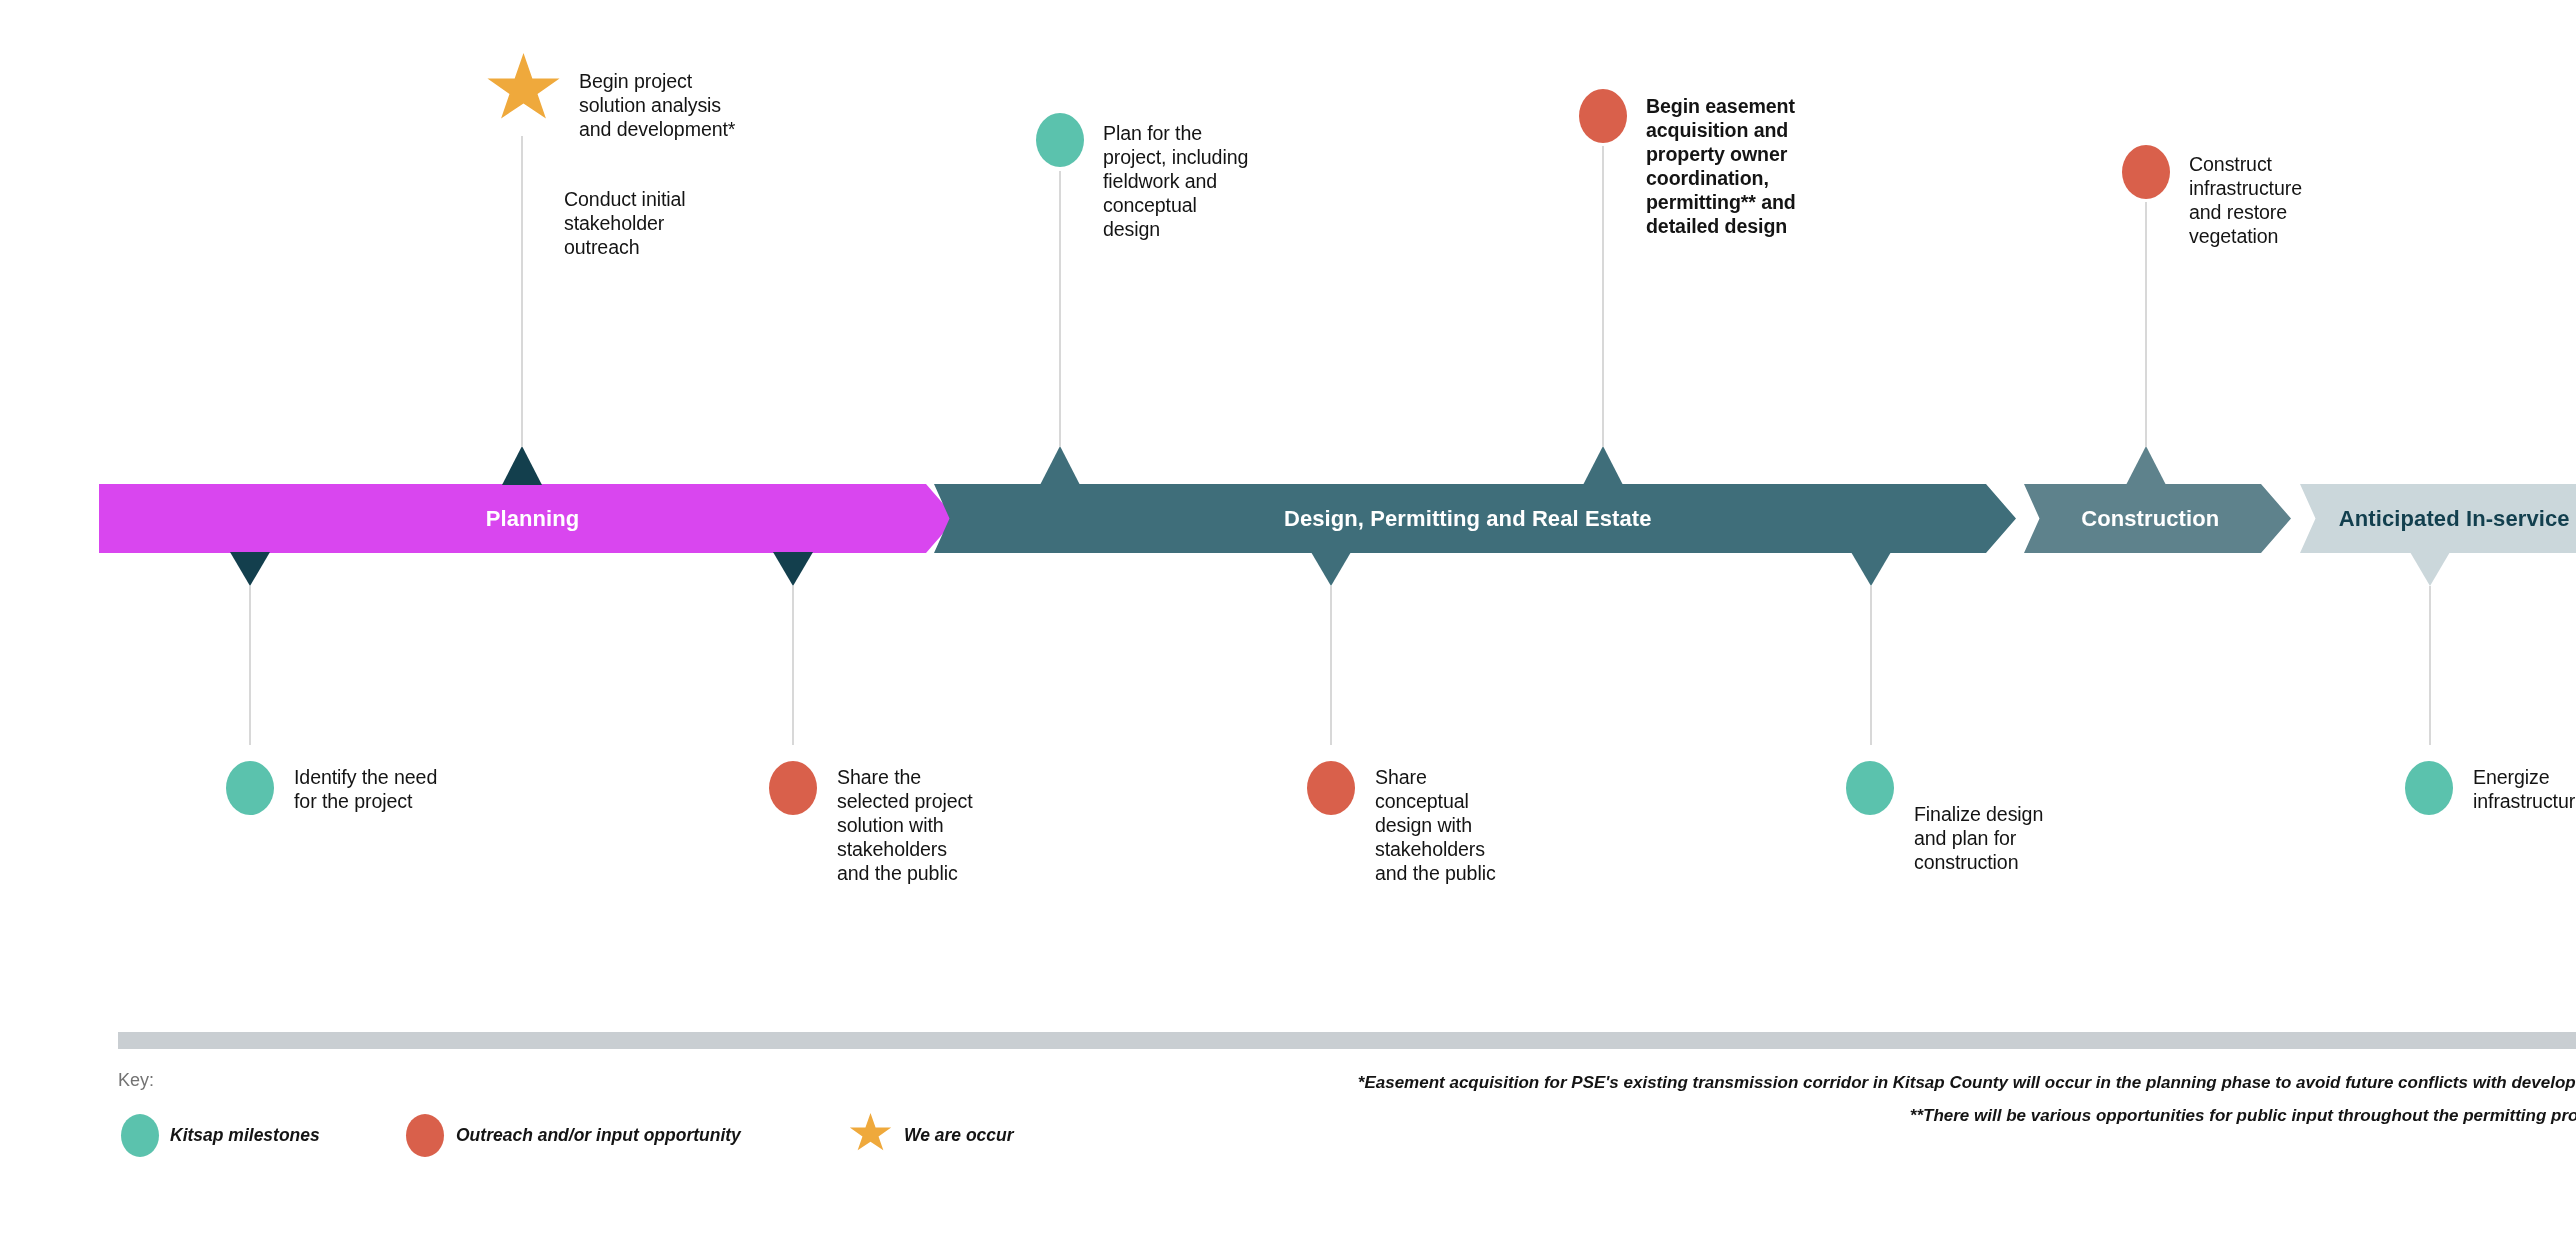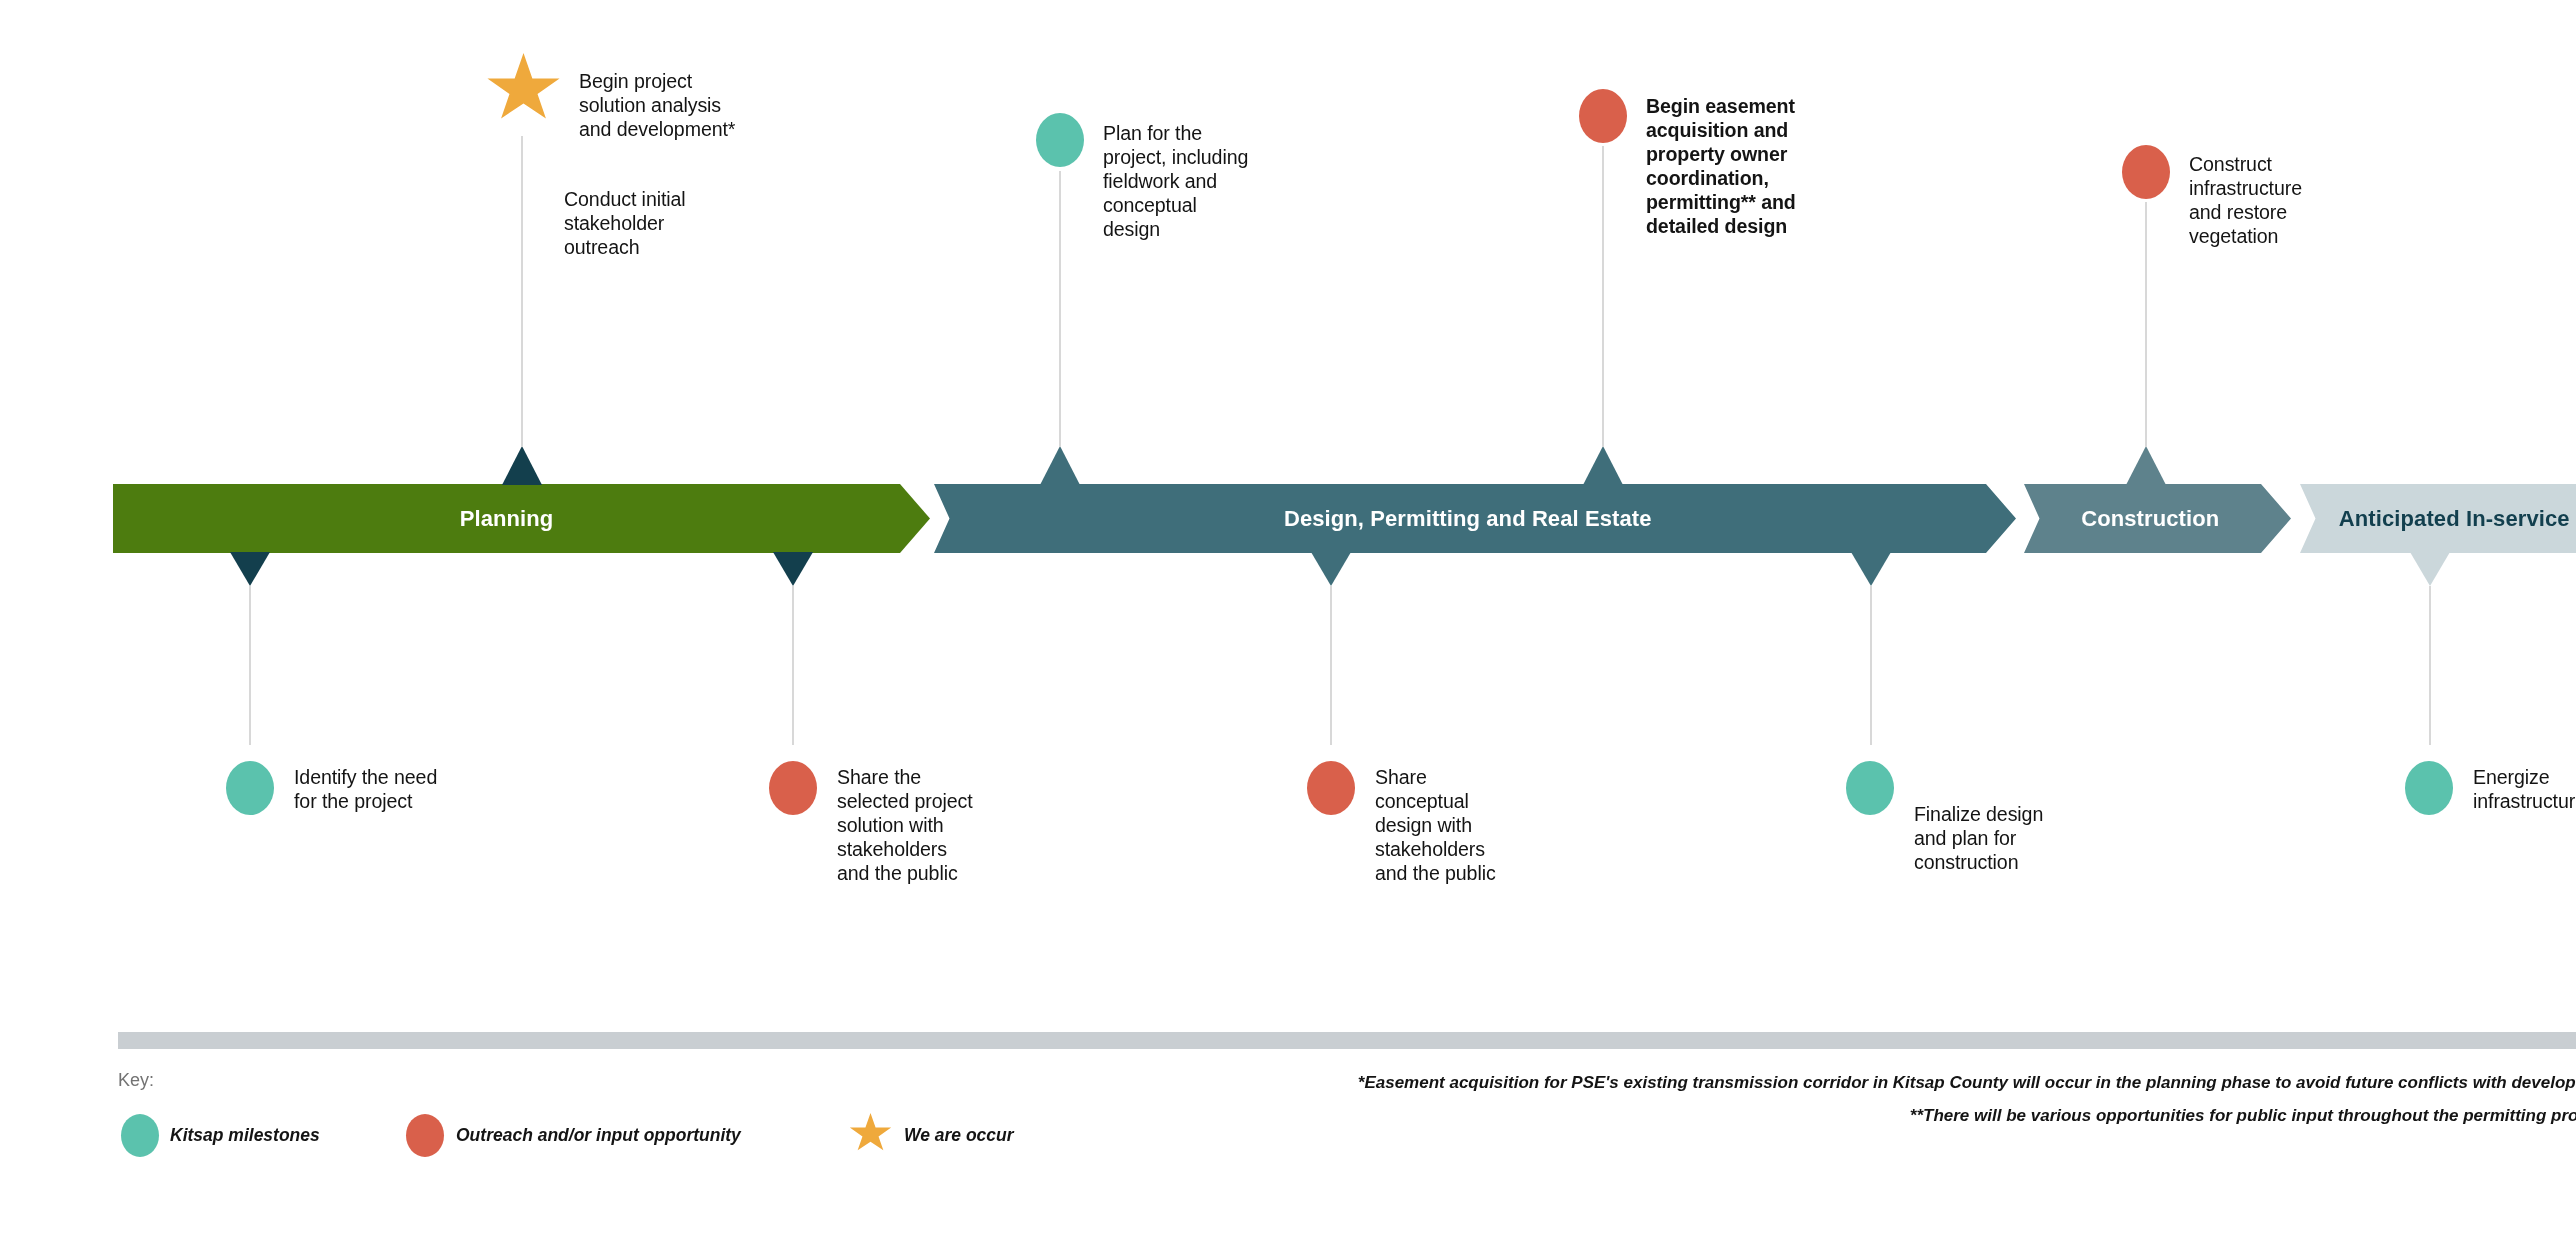--- a/index.html
+++ b/index.html
@@ -45,21 +45,21 @@
   .legend-dot{position:absolute;width:38px;height:43px;border-radius:50%;}
   .legend-label{position:absolute;font-size:17.5px;font-weight:bold;font-style:italic;color:#141414;white-space:nowrap;}
   .footnotes{position:absolute;right:127px;top:1073px;text-align:right;}
   .footnote{font-size:17px;font-weight:bold;font-style:italic;color:#141414;margin-bottom:13.4px;white-space:nowrap;}
 </style>
 </head>
 <body>
 
 <div class="canvas">
 
-  <div class="seg" style="left: 113px; width: 817px; background: #4d7c0f;">
+  <div class="seg" style="left: 99px; width: 817px; background: #d946ef; padding-left: 40px;">
     <span class="seg-label" style="color: rgb(255, 255, 255);">Planning</span>
   </div>
   <div class="seg notched" style="left: 934px; width: 1082px; background: rgb(63, 110, 122);">
     <span class="seg-label" style="color: #ffffff;">Design, Permitting and Real Estate</span>
   </div>
   <div class="seg notched" style="left: 2024px; width: 267px; background: rgb(94, 130, 140);">
     <span class="seg-label" style="color: rgb(255, 255, 255);">Construction</span>
   </div>
   <div class="seg notched" style="left: 2300px; width: 323px; background: rgb(203, 215, 219);">
     <span class="seg-label" style="color: rgb(18, 63, 78);">Anticipated In-service</span>

